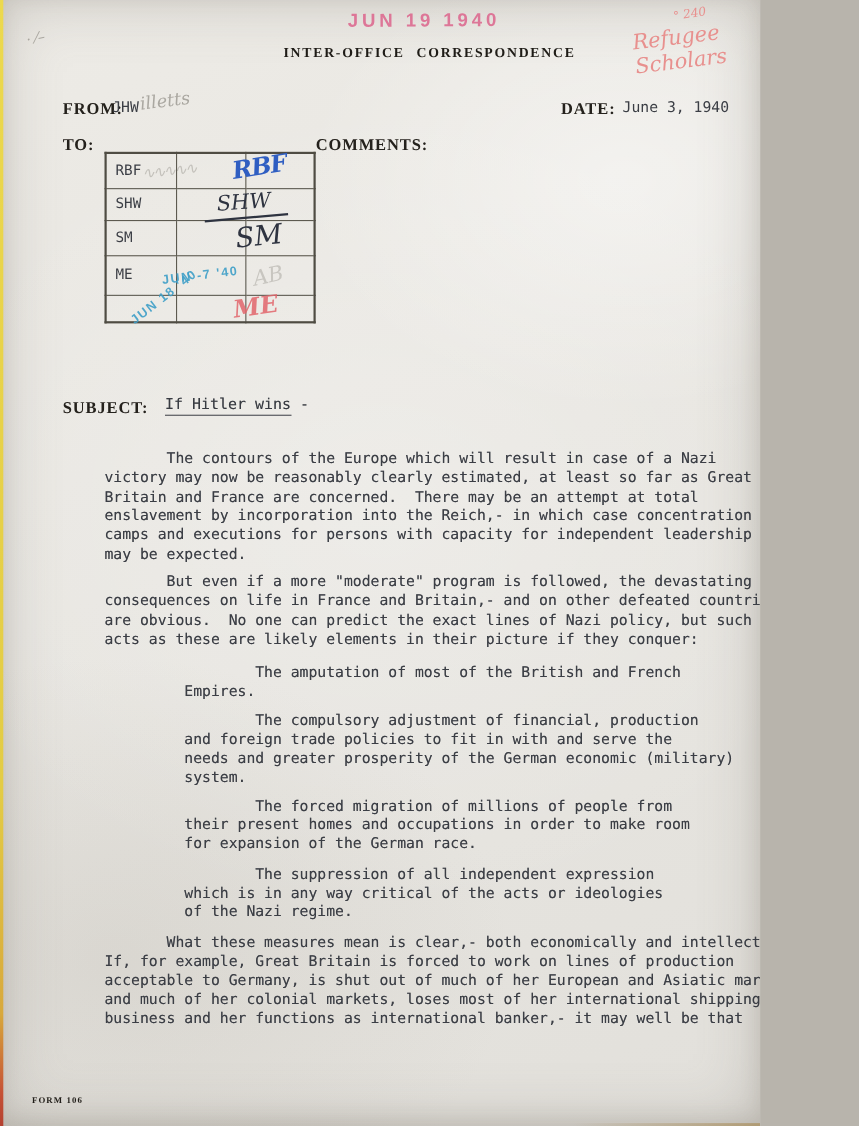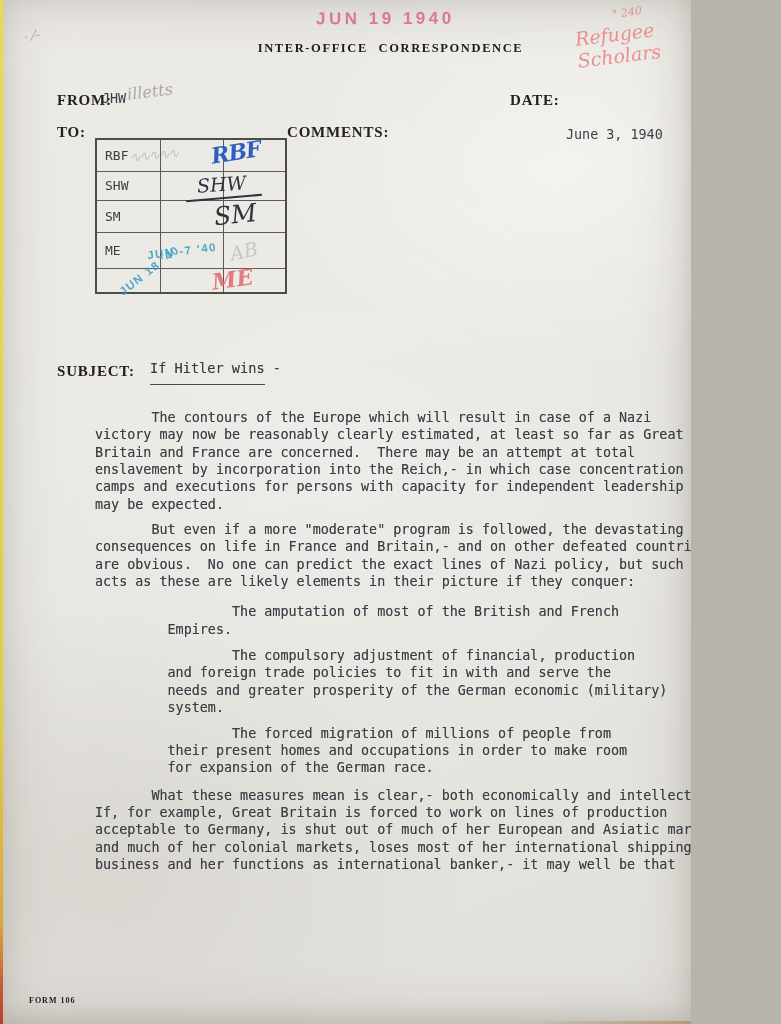--- a/index.html
+++ b/index.html
@@ -47,21 +47,21 @@
   
   .bluestamp{position:absolute;font-family:"Liberation Sans", sans-serif;font-weight:bold;
     font-size:11.5px;letter-spacing:1.5px;color:#3f9fc8;opacity:0.9;}
   
   .body-text{position:absolute;left:95px;top:409px;width:672px;}
   .para{white-space:pre;font-size:13.4px;line-height:17.35px;color:#3b3e45;
     text-shadow:0 0 0.5px rgba(59,62,69,0.55);}
   .mb8{margin-bottom:8px;} .mb9{margin-bottom:9px;} .mb10{margin-bottom:10px;} .mb13{margin-bottom:13px;}
   .subject-value{position:absolute;left:150px;top:360px;font-size:13.6px;color:#383b42;
     text-shadow:0 0 0.5px rgba(56,59,66,0.5);}
-  .subject-value .ul{border-bottom:1.5px solid #4a4d53;padding-bottom:8px;}
+  .subject-value .ul{border-bottom:1.5px solid #4a4d53;padding-bottom:1px;}
   .form-no{position:absolute;left:29px;top:996px;font-family:"Liberation Serif", serif;
     font-weight:bold;font-size:8px;letter-spacing:1px;color:#201d18;}
   .sig-line{position:absolute;background:#2e3340;height:1.5px;}
 </style>
 </head>
 <body>
 
 <div class="page">
 
   <div class="edge-left"></div>
@@ -73,21 +73,21 @@
 
   <div class="hw hw-pencil" style="left:24px;top:28px;font-size:13px;transform:rotate(-12deg);">· ⁄–</div>
 
   <div class="hw hw-red" style="left:612px;top:6px;font-size:11px;transform:rotate(-9deg);">° 240</div>
   <div class="hw hw-red" style="left:576px;top:21px;font-size:19px;transform:rotate(-7deg);">Refugee Scholars</div>
 
   <div class="plabel" style="left:57px;top:92px;">FROM:</div>
   <div class="tw mono-pos" style="left:102px;top:91px;">JHW</div>
   <div class="hw hw-pencil" style="left:127px;top:82px;font-size:16px;transform:rotate(-7deg);">illetts</div>
   <div class="plabel" style="left:510px;top:92px;">DATE:</div>
-  <div class="tw mono-pos" style="left:566px;top:91px;margin-top:36px;">June 3, 1940</div>
+  <div class="tw mono-pos" style="left:566px;top:91px;">June 3, 1940</div>
 
   <div class="plabel" style="left:57px;top:124px;">TO:</div>
   <div class="plabel" style="left:287px;top:124px;">COMMENTS:</div>
 
   <table class="routing">
     <tbody>
         <tr style="height:32px;">
       <td style="width:55px;" class="tw">RBF</td>
       <td style="width:54px;"></td>
       <td style="width:53px;"></td>
@@ -145,20 +145,23 @@
 acts as these are likely elements in their picture if they conquer:</div>
     <div class="para mb9">                 The amputation of most of the British and French
          Empires.</div>
     <div class="para mb8">                 The compulsory adjustment of financial, production
          and foreign trade policies to fit in with and serve the
          needs and greater prosperity of the German economic (military)
          system.</div>
     <div class="para mb10">                 The forced migration of millions of people from
          their present homes and occupations in order to make room
          for expansion of the German race.</div>
+    <div class="para mb10">                 The suppression of all independent expression
+         which is in any way critical of the acts or ideologies
+         of the Nazi regime.</div>
     <div class="para">       What these measures mean is clear,- both economically and intellectually.
 If, for example, Great Britain is forced to work on lines of production
 acceptable to Germany, is shut out of much of her European and Asiatic markets
 and much of her colonial markets, loses most of her international shipping
 business and her functions as international banker,- it may well be that</div>
   </div>
 
   <div class="form-no">FORM 106</div>
 
 </div>

